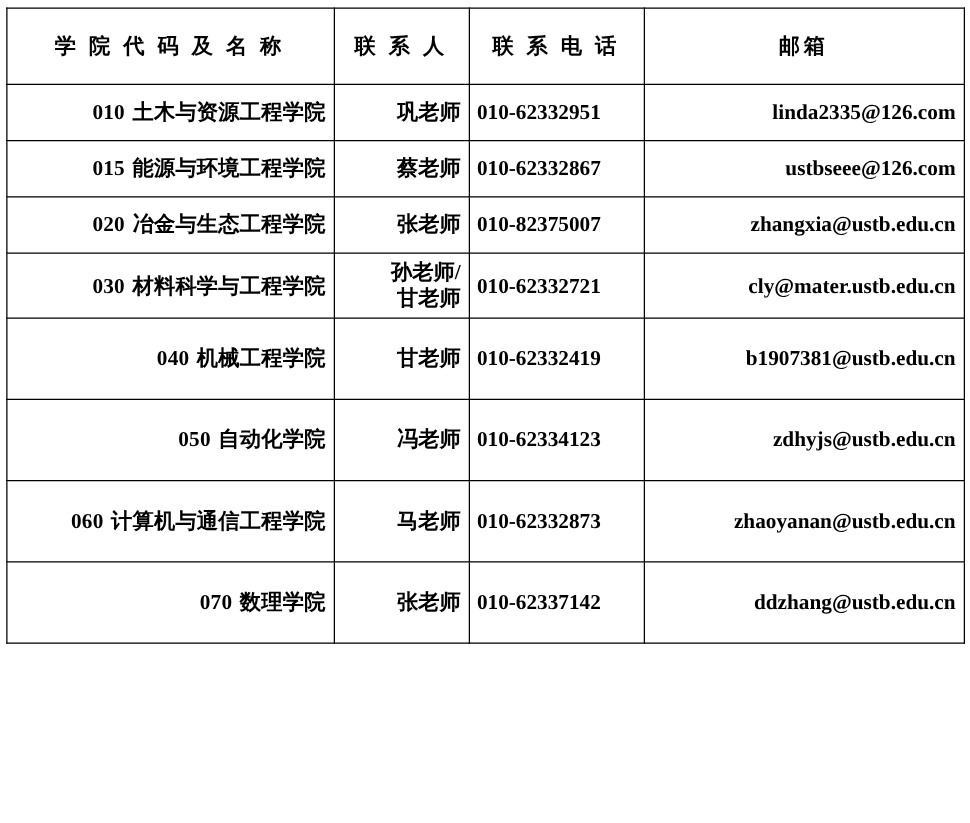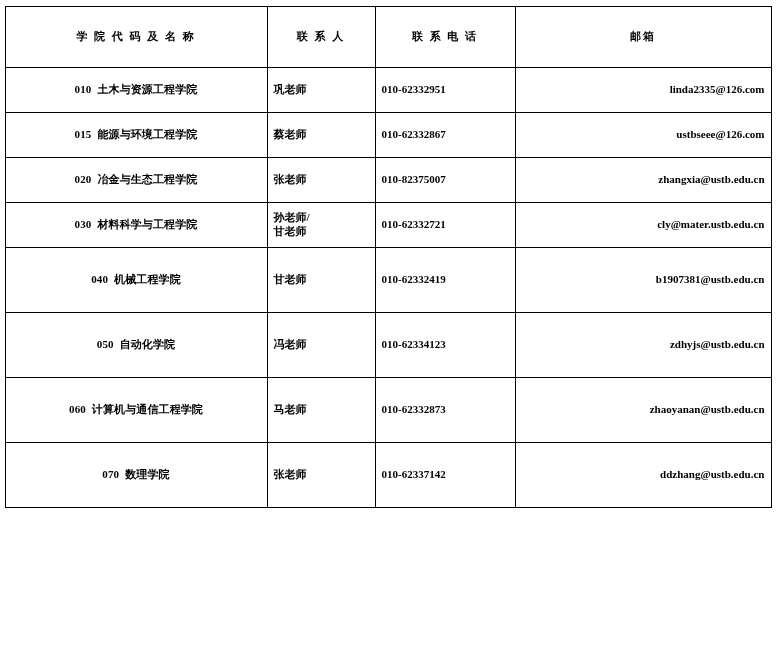--- a/index.html
+++ b/index.html
@@ -25,50 +25,50 @@
     width: 766px;
     margin: 0 auto;
     table-layout: fixed;
   }
   table.contact-table td,
   table.contact-table th {
     border: 1.5px solid #000000;
     vertical-align: middle;
     padding: 4px 6px;
     font-weight: bold;
-    font-size: 11px;
+    font-size: 17px;
     line-height: 1.25;
   }
   
   col.c-code  { width: 262px; }
   col.c-name  { width: 108px; }
   col.c-phone { width: 140px; }
   col.c-mail  { width: 256px; }
 
   thead th {
     height: 52px;
     text-align: center;
     font-size: 17px;
     letter-spacing: 0.18em;
   }
   thead th.mail-head {
     letter-spacing: 0.18em;
     text-align: center;
   }
   td.code-cell {
-    text-align: center;
+    text-align: right;
     font-size: 16.5px;
     letter-spacing: 0.01em;
     white-space: nowrap;
   }
   td.code-cell .num {
     margin-right: 6px;
   }
   td.person-cell {
-    text-align: left;
+    text-align: right;
     font-size: 16.5px;
     white-space: pre-line;
   }
   td.phone-cell {
     font-size: 16.5px;
     font-family: "Liberation Serif", "DejaVu Serif", serif;
   }
   td.mail-cell {
     text-align: right;
     font-size: 16.5px;

